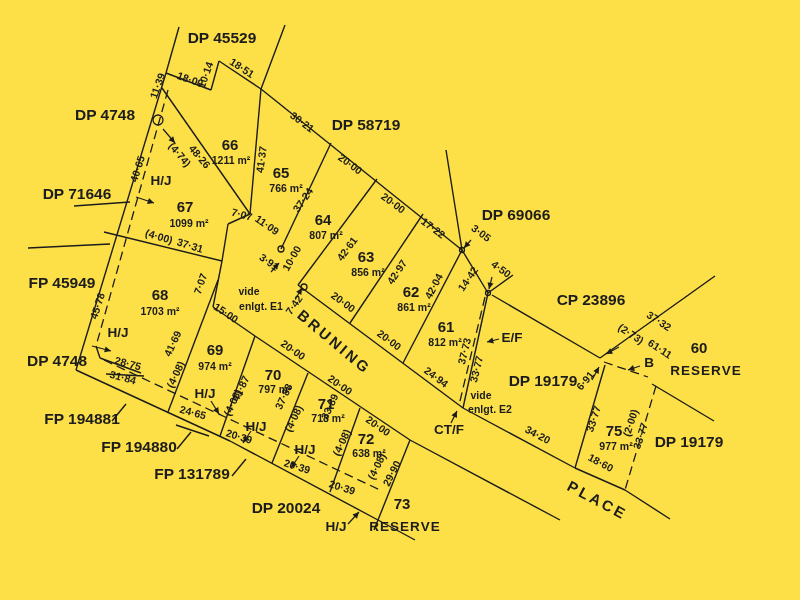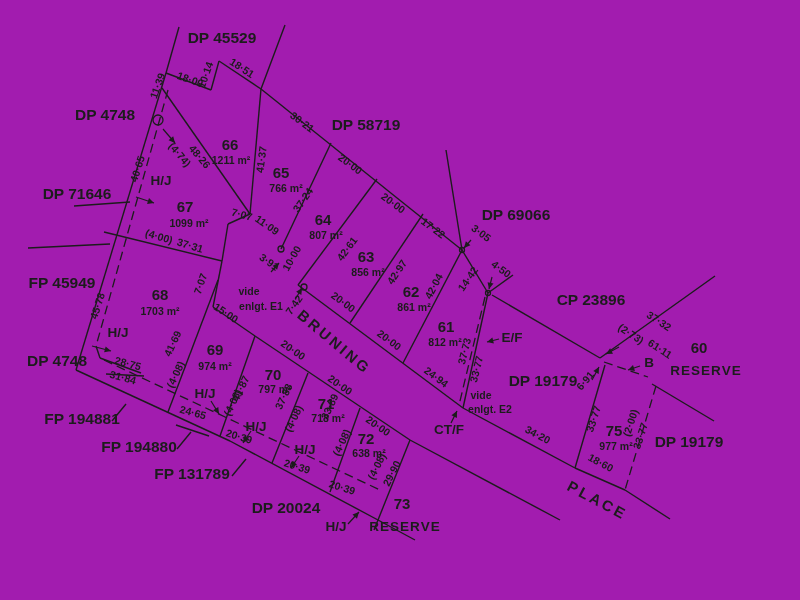--- a/index.html
+++ b/index.html
@@ -1,16 +1,16 @@
 <!DOCTYPE html>
 <html><head>
 <meta charset="utf-8">
 <style>
   html,body{margin:0;padding:0;background:#ffffff;}
-  .page{position:relative;width:800px;height:600px;background:#a21caf;overflow:hidden;
+  .page{position:relative;width:800px;height:600px;background:#fde047;overflow:hidden;
         font-family:"Liberation Sans", sans-serif;}
   svg text{font-family:"Liberation Sans", sans-serif;fill:#1c1c1c;}
 </style>
 </head>
 <body>
 
 <div class="page">
   <svg id="plan" width="800" height="600" viewBox="0 0 800 600">
       <line x1="179" y1="27" x2="166" y2="73" stroke="#1c1c1c" stroke-width="1.4"></line>
       <line x1="166" y1="73" x2="76" y2="370" stroke="#1c1c1c" stroke-width="1.4"></line>

